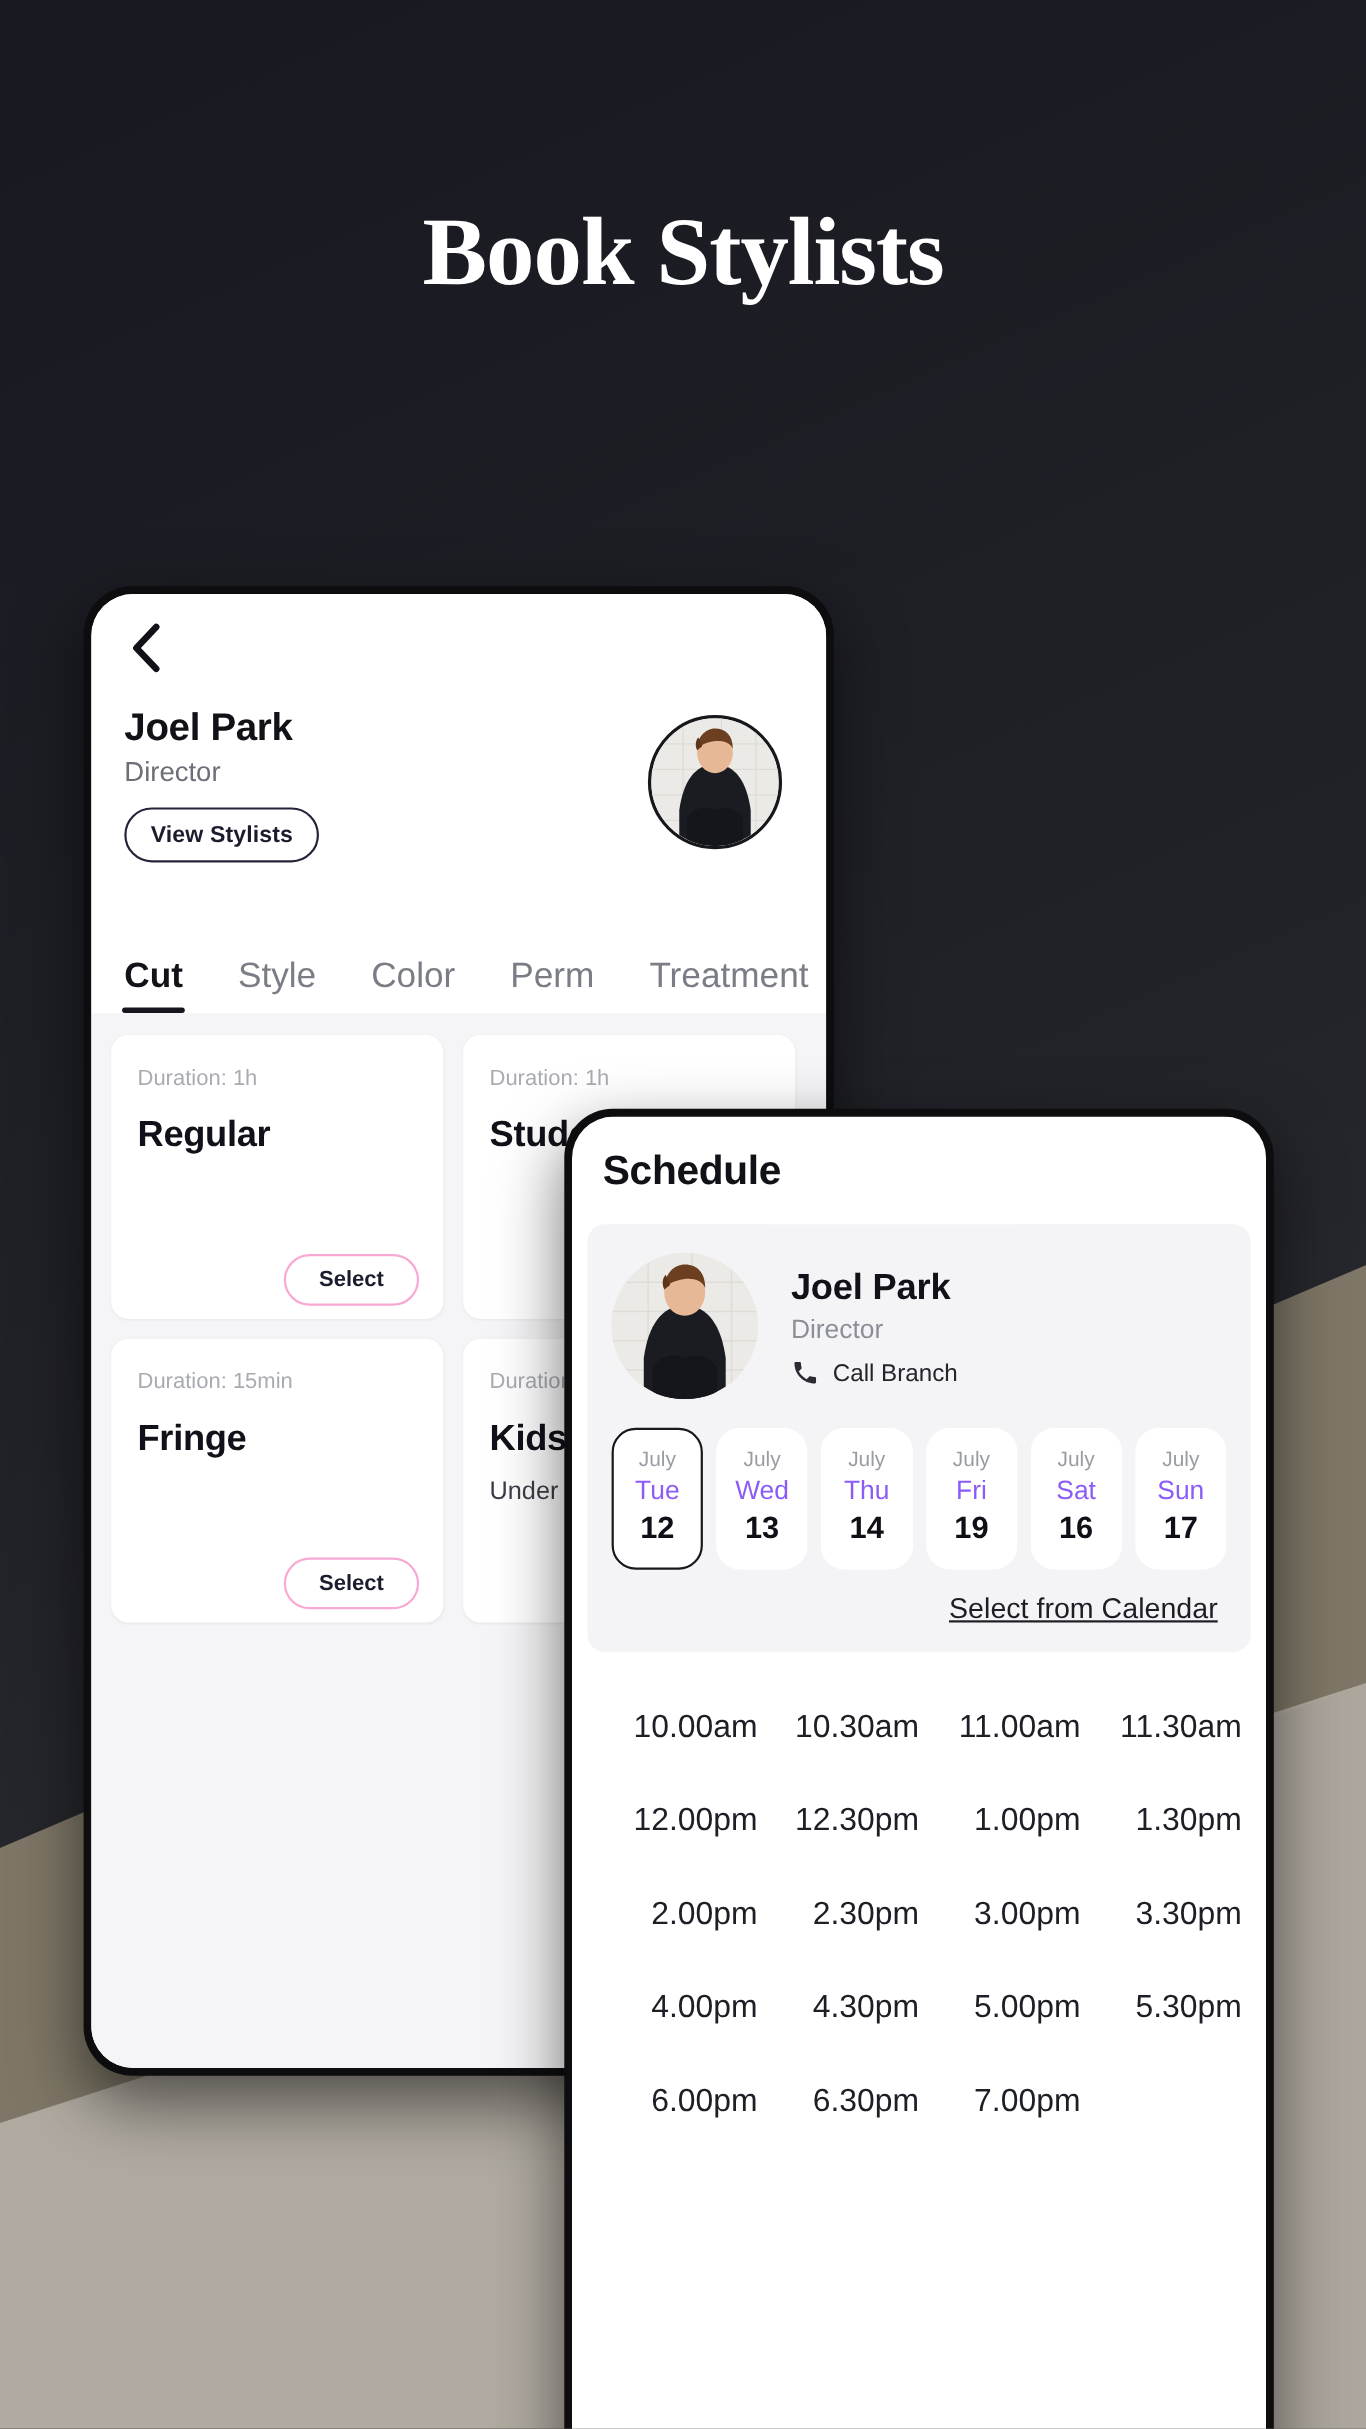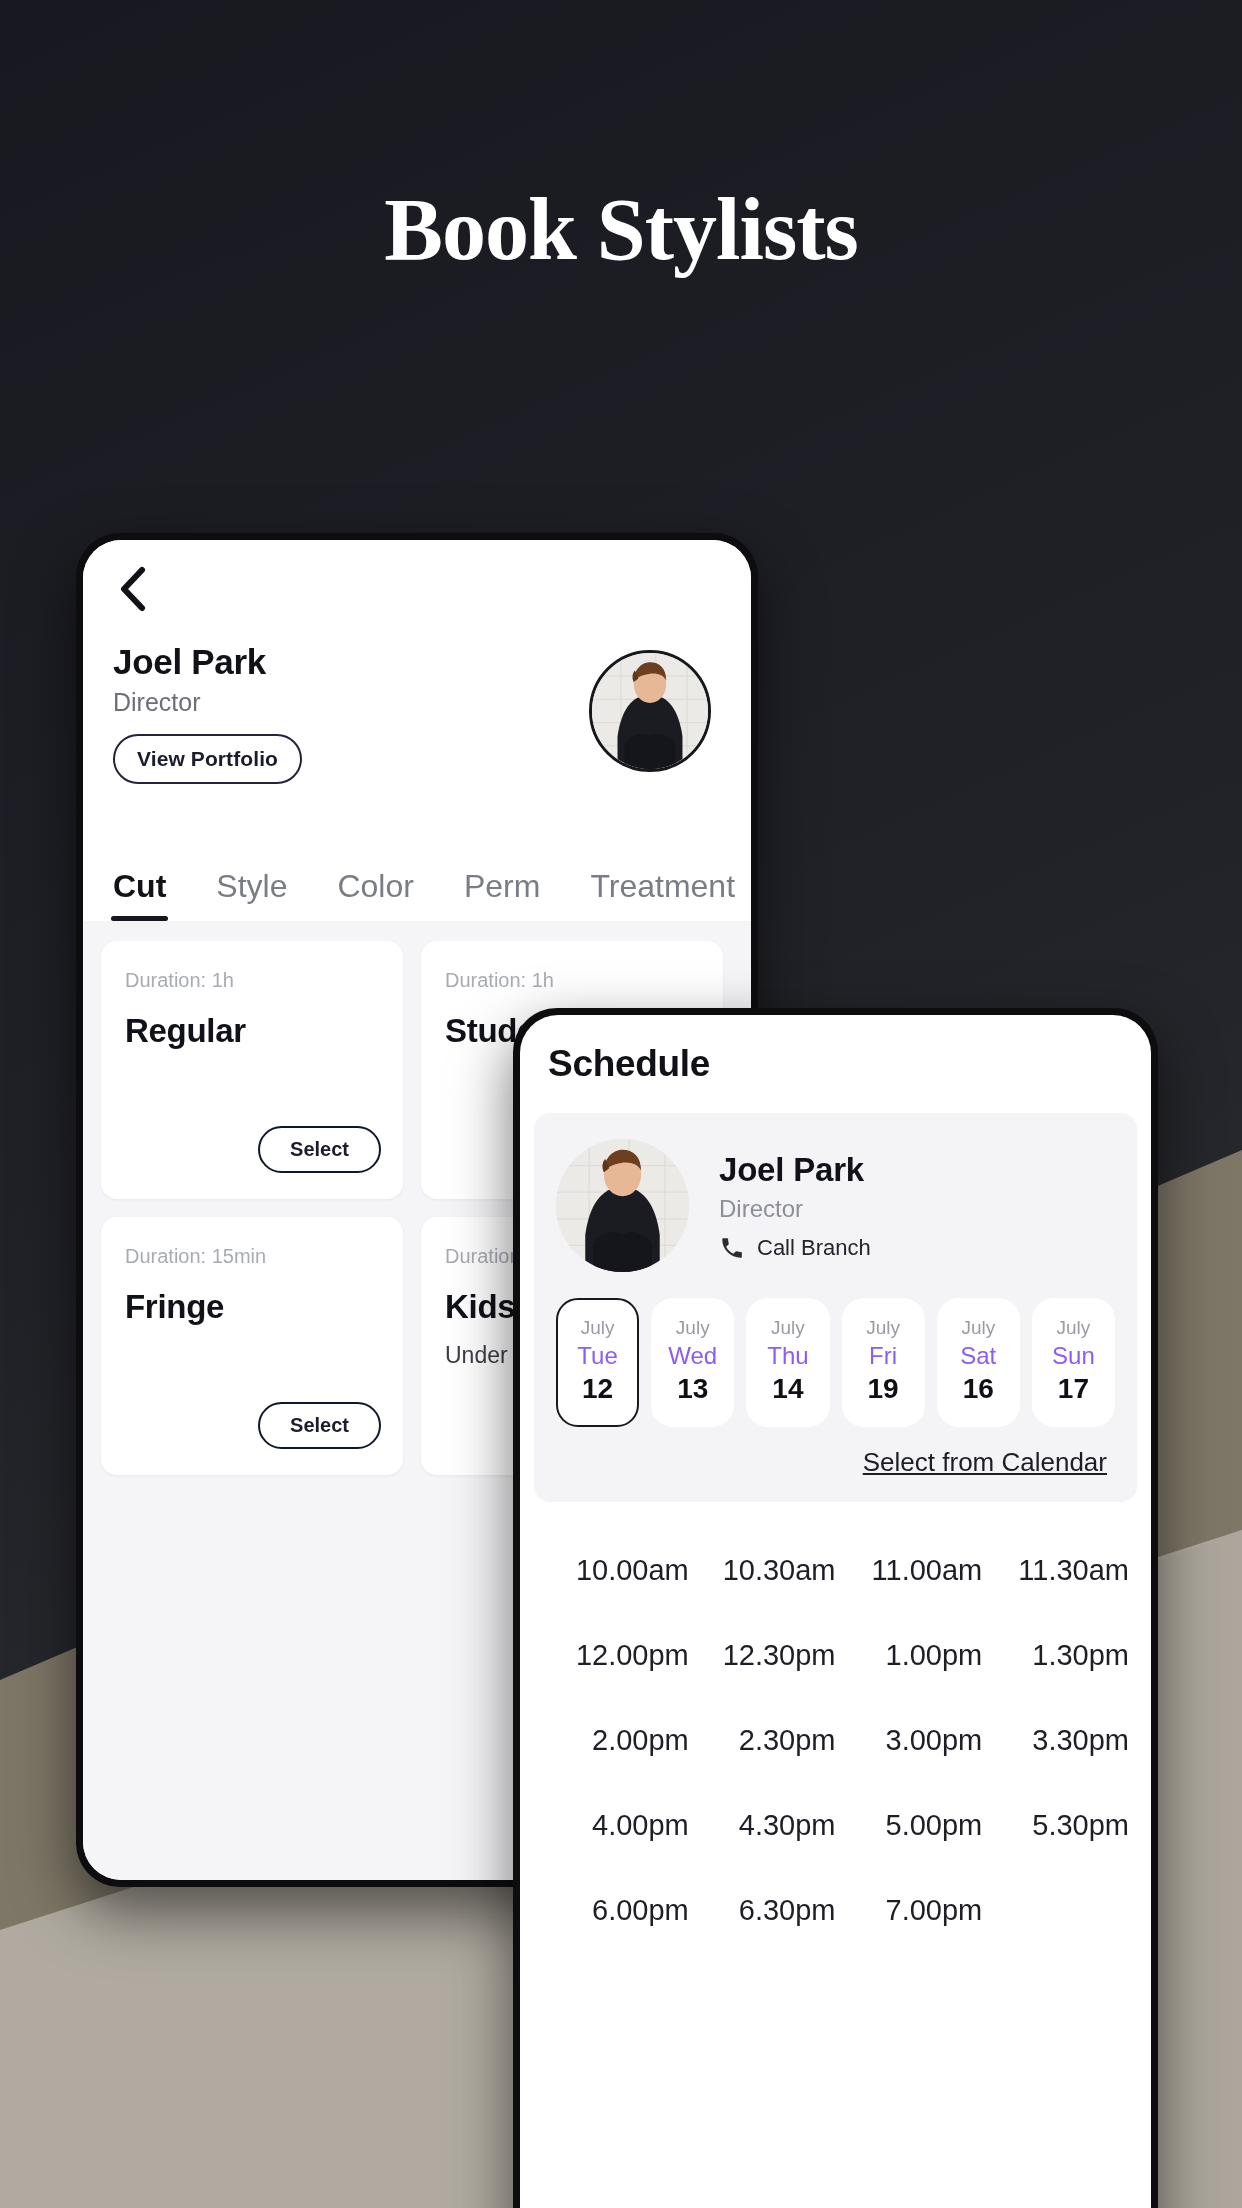--- a/index.html
+++ b/index.html
@@ -122,22 +122,22 @@
     position:relative;
     box-shadow:0 1px 3px rgba(20,20,30,.06);
   }
   .svc-dur{ font-size:20px; color:#a9abb3; }
   .svc-title{
     font-size:33px; font-weight:bold; color:#101119; margin-top:20px;
     letter-spacing:-0.3px;
   }
   .svc-sub{ font-size:23px; color:#3c3d46; margin-top:16px; }
   .svc-select{
-    position:absolute; right:22px; bottom:26px;
-    border:2px solid #0f172a; border-radius:40px;
+    position:absolute; right:22px; bottom:12px;
+    border:2px solid #f9a8d4; border-radius:40px;
     padding:10px 30px; font-size:20px; font-weight:bold; color:#1b1c2e;
     background:#fff;
   }
   .p1-footer{
     position:absolute; left:0; right:0; bottom:50px;
     text-align:right; padding-right:26px;
     font-size:25px; color:#2a2b33;
   }
 
   
@@ -227,21 +227,21 @@
       <div class="back-icon">
         <svg width="30" height="46" viewBox="0 0 30 46">
           <path d="M25 4 L7 23 L25 42" fill="none" stroke="#111218" stroke-width="6" stroke-linecap="round" stroke-linejoin="round"></path>
         </svg>
       </div>
 
       <div class="p1-profile">
         <div class="p1-profile-text">
           <div class="p1-name">Joel Park</div>
           <div class="p1-role">Director</div>
-          <div class="btn-outline">View Portfolio</div>
+          <div class="btn-outline">View Stylists</div>
         </div>
 
         <div class="p1-avatar">
           <svg class="av-svg" viewBox="0 0 100 100">
             <rect width="100" height="100" fill="#eceae7"></rect>
             <g stroke="#dfdcd7" stroke-width="1">
               <line x1="0" y1="20" x2="100" y2="20"></line>
                 <line x1="0" y1="40" x2="100" y2="40"></line>
               <line x1="0" y1="60" x2="100" y2="60"></line>
                 <line x1="0" y1="80" x2="100" y2="80"></line>

